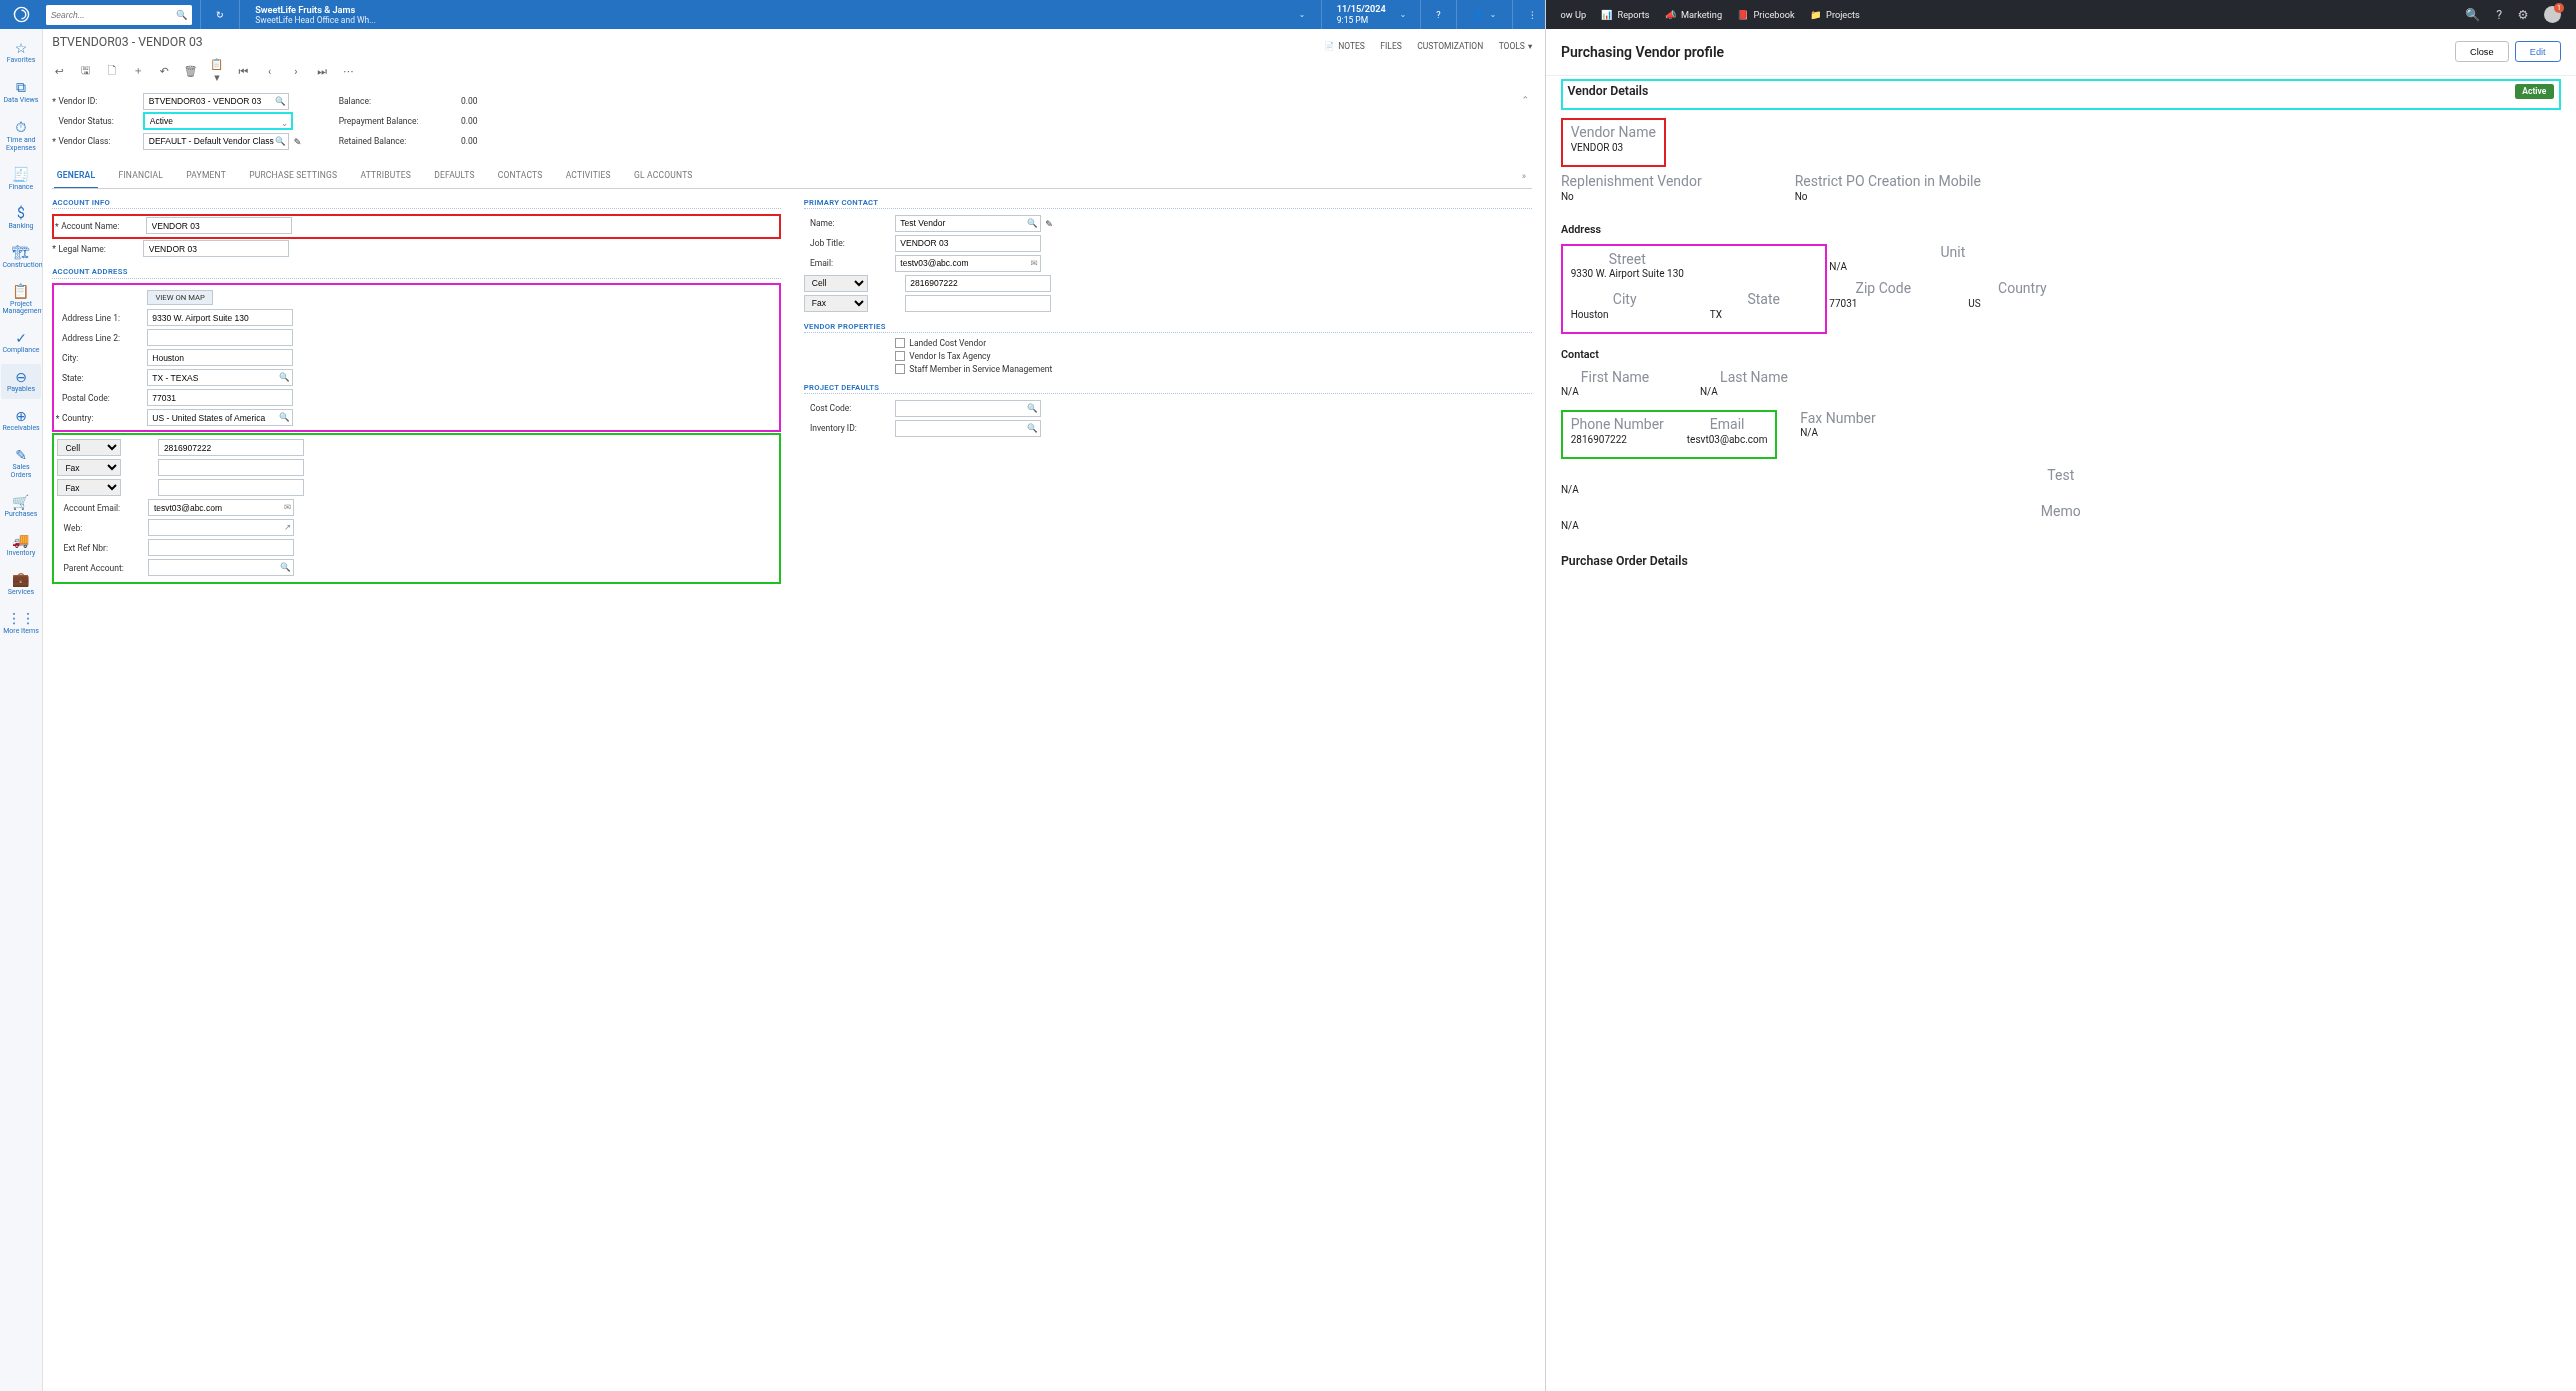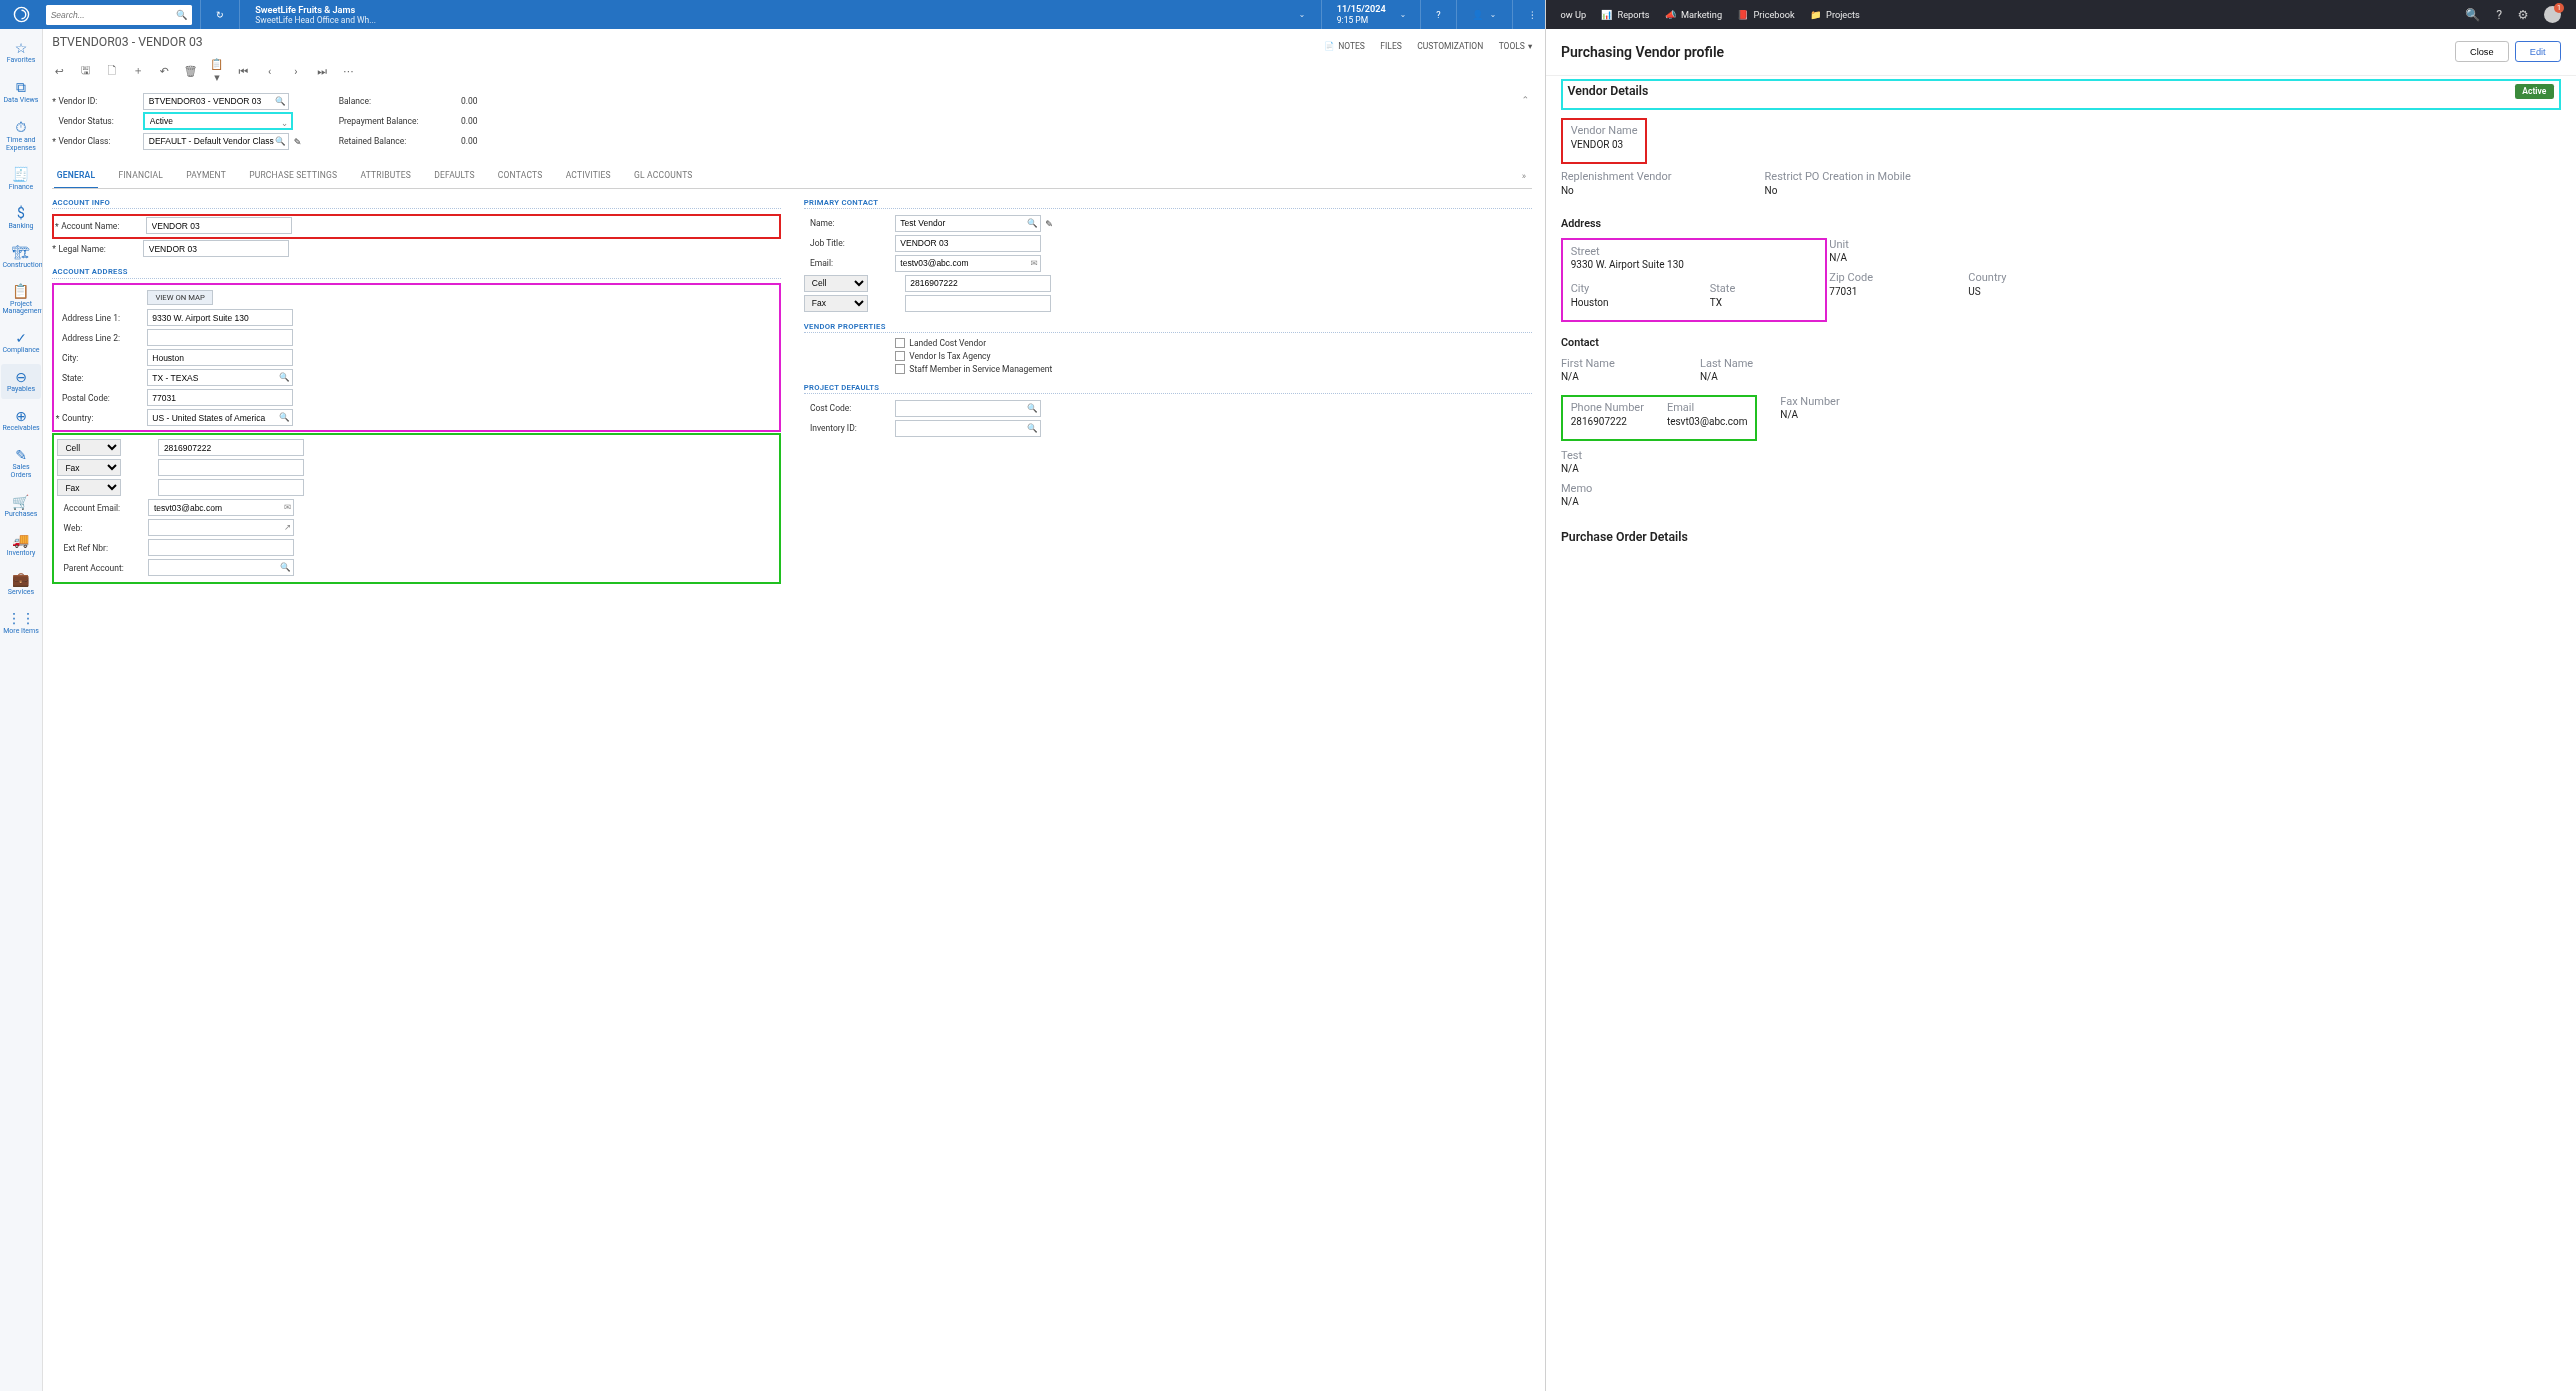--- a/index.html
+++ b/index.html
@@ -81,21 +81,21 @@
 .right-header { display:flex; align-items:center; padding:12.3px 15.4px; border-bottom:0.8px solid #eee;}
 .right-header .rh-title { font-size:14px; font-weight:600; color:#222; flex:1;}
 .right-header .btn { border:0.8px solid #c0c0c0; background:#fff; padding:4.6px 14px; border-radius:3.1px; font-size:9.2px; cursor:pointer; margin-left:6.2px;}
 .right-header .btn.edit { color:#3a73d6; border-color:#3a73d6;}
 
 .right-content { flex:1; overflow:auto; padding:0 15.4px 23px 15.4px;}
 .rsec-title { font-size:12.3px; font-weight:600; color:#222; margin:12.3px 0 6.2px 0; display:flex; align-items:center;}
 .rsec-title .badge-pill { margin-left:auto; background:#3b8a3b; color:#fff; font-size:8.5px; padding:2.3px 7.7px; border-radius:2.3px;}
 .rsub-title { font-size:10.8px; font-weight:600; color:#222; margin:14px 0 7.7px 0;}
 .rfield { margin-bottom:7.7px;}
-.rfield .rlabel { font-size:11px; color:#8a8f99; margin-bottom:1.5px;}
+.rfield .rlabel { font-size:14px; color:#8a8f99; margin-bottom:1.5px;text-align:center;}
 .rfield .rvalue { font-size:10px; color:#222;}
 .rgrid { display:flex; gap:31px; flex-wrap:wrap;}
 .rgrid .rfield { min-width:108px;}
 
 </style>
 </head>
 <body>
 
 <div class="root">
   <div class="left-app">

